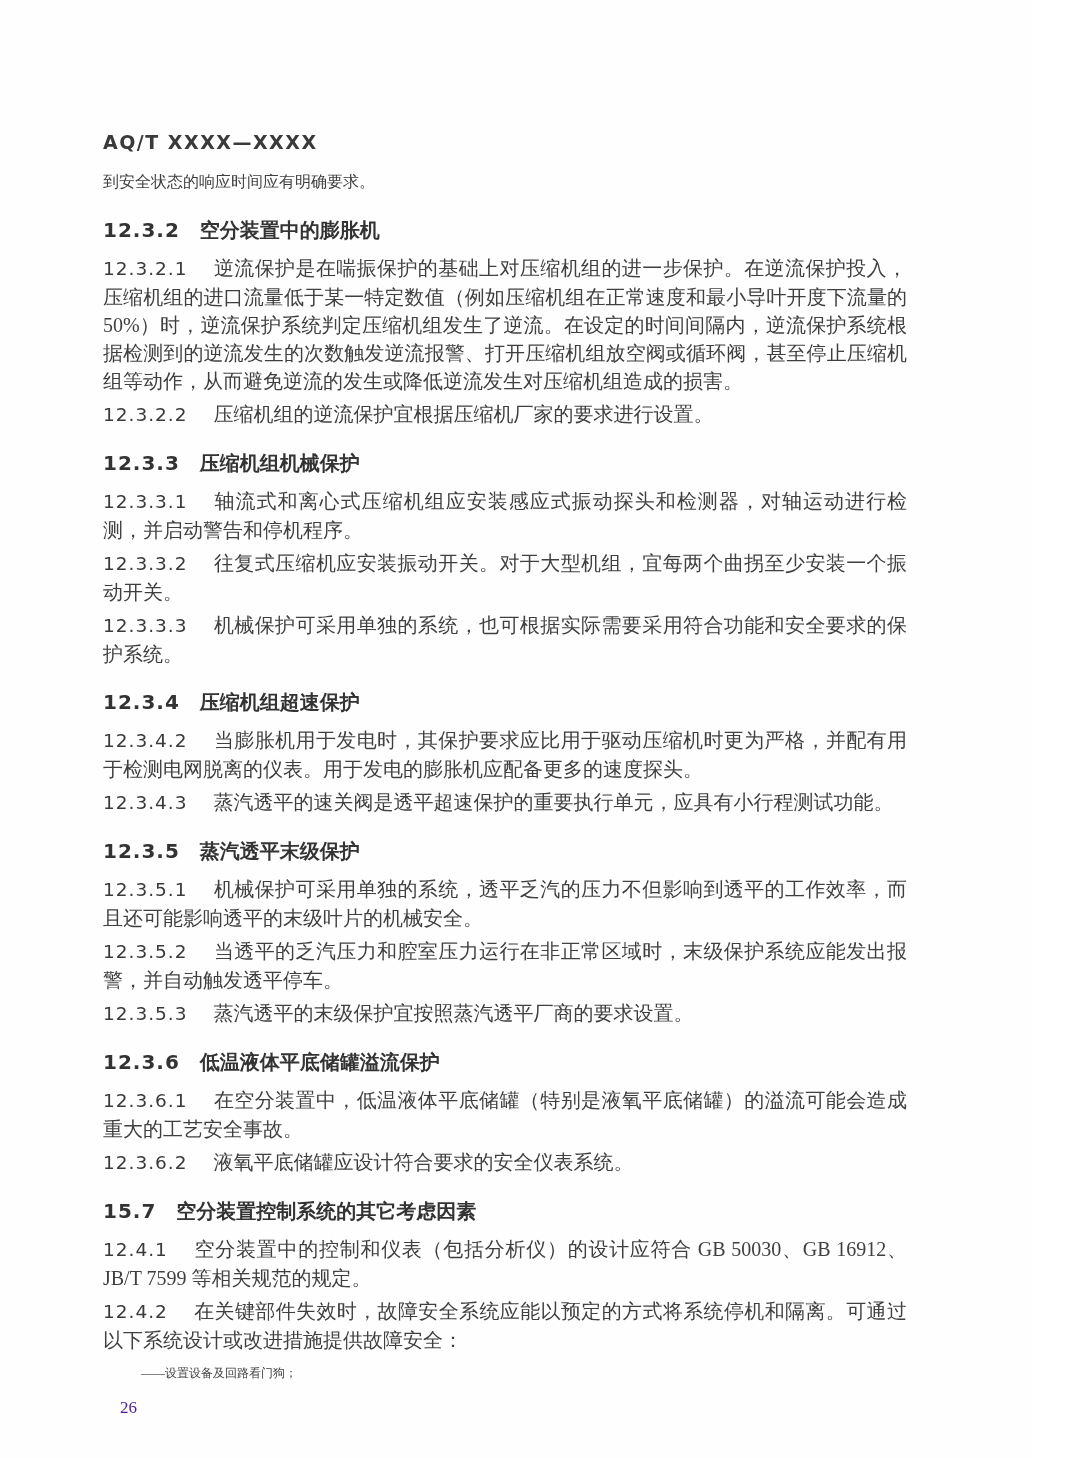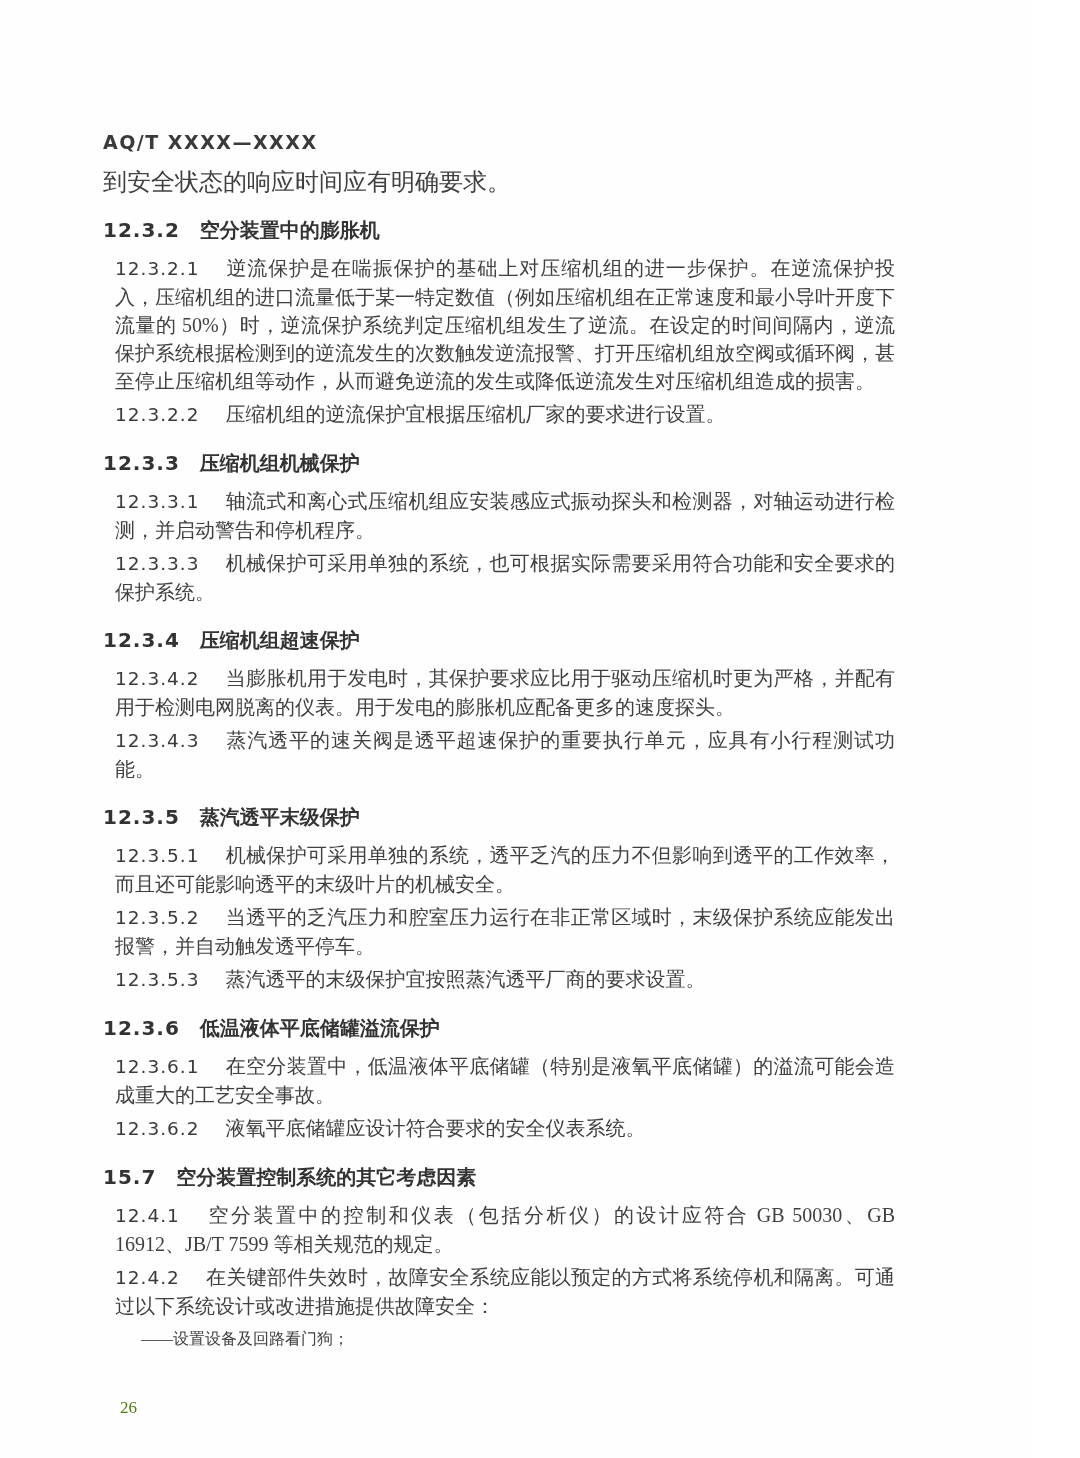--- a/index.html
+++ b/index.html
@@ -24,30 +24,30 @@
     font-size: 19px;
     line-height: 24px;
     letter-spacing: 1.5px;
     color: #3a3a3a;
     margin: 0 0 14px 0;
   }
   .doc-body p {
     margin: 0;
   }
   .para {
-    font-size: 24px;
+    font-size: 16px;
     line-height: 28px;
     text-align: justify;
     margin: 14px 0 5px 0 !important;
   }
   .clause {
     font-size: 20px;
     line-height: 28px;
     text-align: justify;
-    margin: 5px 12px !important;
+    margin: 5px 0 !important;
   }
   .clause .num {
     font-family: "DejaVu Sans", sans-serif;
     font-size: 18.5px;
     letter-spacing: 1px;
     color: #3a3a3a;
     margin-right: 26px;
     white-space: nowrap;
   }
   .heading {
@@ -57,47 +57,48 @@
     line-height: 28px;
     color: #333333;
     margin: 20px 0 10px 0 !important;
   }
   .heading .num {
     letter-spacing: 1px;
     margin-right: 20px;
     white-space: nowrap;
   }
   .dash {
-    font-size: 16px;
+    font-size: 12px;
     line-height: 28px;
     margin: 5px 0 !important;
     padding-left: 38px;
   }
   .page-number {
     position: absolute;
     left: 120px;
     top: 1398px;
     font-family: "Liberation Serif", serif;
     font-size: 17px;
-    color: #4d7c0f;
+    color: #4c1d95;
   }
 </style>
 </head>
 <body>
 
 <div class="page">
   <div class="running-header">AQ/T XXXX—XXXX</div>
 
   <div class="doc-body" id="doc-body">
       <p class="para">到安全状态的响应时间应有明确要求。</p>
       <p class="heading"><span class="num">12.3.2</span><span class="title">空分装置中的膨胀机</span></p>
       <p class="clause"><span class="num">12.3.2.1</span><span class="text">逆流保护是在喘振保护的基础上对压缩机组的进一步保护。在逆流保护投入，压缩机组的进口流量低于某一特定数值（例如压缩机组在正常速度和最小导叶开度下流量的 50%）时，逆流保护系统判定压缩机组发生了逆流。在设定的时间间隔内，逆流保护系统根据检测到的逆流发生的次数触发逆流报警、打开压缩机组放空阀或循环阀，甚至停止压缩机组等动作，从而避免逆流的发生或降低逆流发生对压缩机组造成的损害。</span></p>
       <p class="clause"><span class="num">12.3.2.2</span><span class="text">压缩机组的逆流保护宜根据压缩机厂家的要求进行设置。</span></p>
       <p class="heading"><span class="num">12.3.3</span><span class="title">压缩机组机械保护</span></p>
       <p class="clause"><span class="num">12.3.3.1</span><span class="text">轴流式和离心式压缩机组应安装感应式振动探头和检测器，对轴运动进行检测，并启动警告和停机程序。</span></p>
+      <p class="clause"><span class="num">12.3.3.2</span><span class="text">往复式压缩机应安装振动开关。对于大型机组，宜每两个曲拐至少安装一个振动开关。</span></p>
       <p class="clause"><span class="num">12.3.3.3</span><span class="text">机械保护可采用单独的系统，也可根据实际需要采用符合功能和安全要求的保护系统。</span></p>
       <p class="heading"><span class="num">12.3.4</span><span class="title">压缩机组超速保护</span></p>
       <p class="clause"><span class="num">12.3.4.2</span><span class="text">当膨胀机用于发电时，其保护要求应比用于驱动压缩机时更为严格，并配有用于检测电网脱离的仪表。用于发电的膨胀机应配备更多的速度探头。</span></p>
       <p class="clause"><span class="num">12.3.4.3</span><span class="text">蒸汽透平的速关阀是透平超速保护的重要执行单元，应具有小行程测试功能。</span></p>
       <p class="heading"><span class="num">12.3.5</span><span class="title">蒸汽透平末级保护</span></p>
       <p class="clause"><span class="num">12.3.5.1</span><span class="text">机械保护可采用单独的系统，透平乏汽的压力不但影响到透平的工作效率，而且还可能影响透平的末级叶片的机械安全。</span></p>
       <p class="clause"><span class="num">12.3.5.2</span><span class="text">当透平的乏汽压力和腔室压力运行在非正常区域时，末级保护系统应能发出报警，并自动触发透平停车。</span></p>
       <p class="clause"><span class="num">12.3.5.3</span><span class="text">蒸汽透平的末级保护宜按照蒸汽透平厂商的要求设置。</span></p>
       <p class="heading"><span class="num">12.3.6</span><span class="title">低温液体平底储罐溢流保护</span></p>
       <p class="clause"><span class="num">12.3.6.1</span><span class="text">在空分装置中，低温液体平底储罐（特别是液氧平底储罐）的溢流可能会造成重大的工艺安全事故。</span></p>

